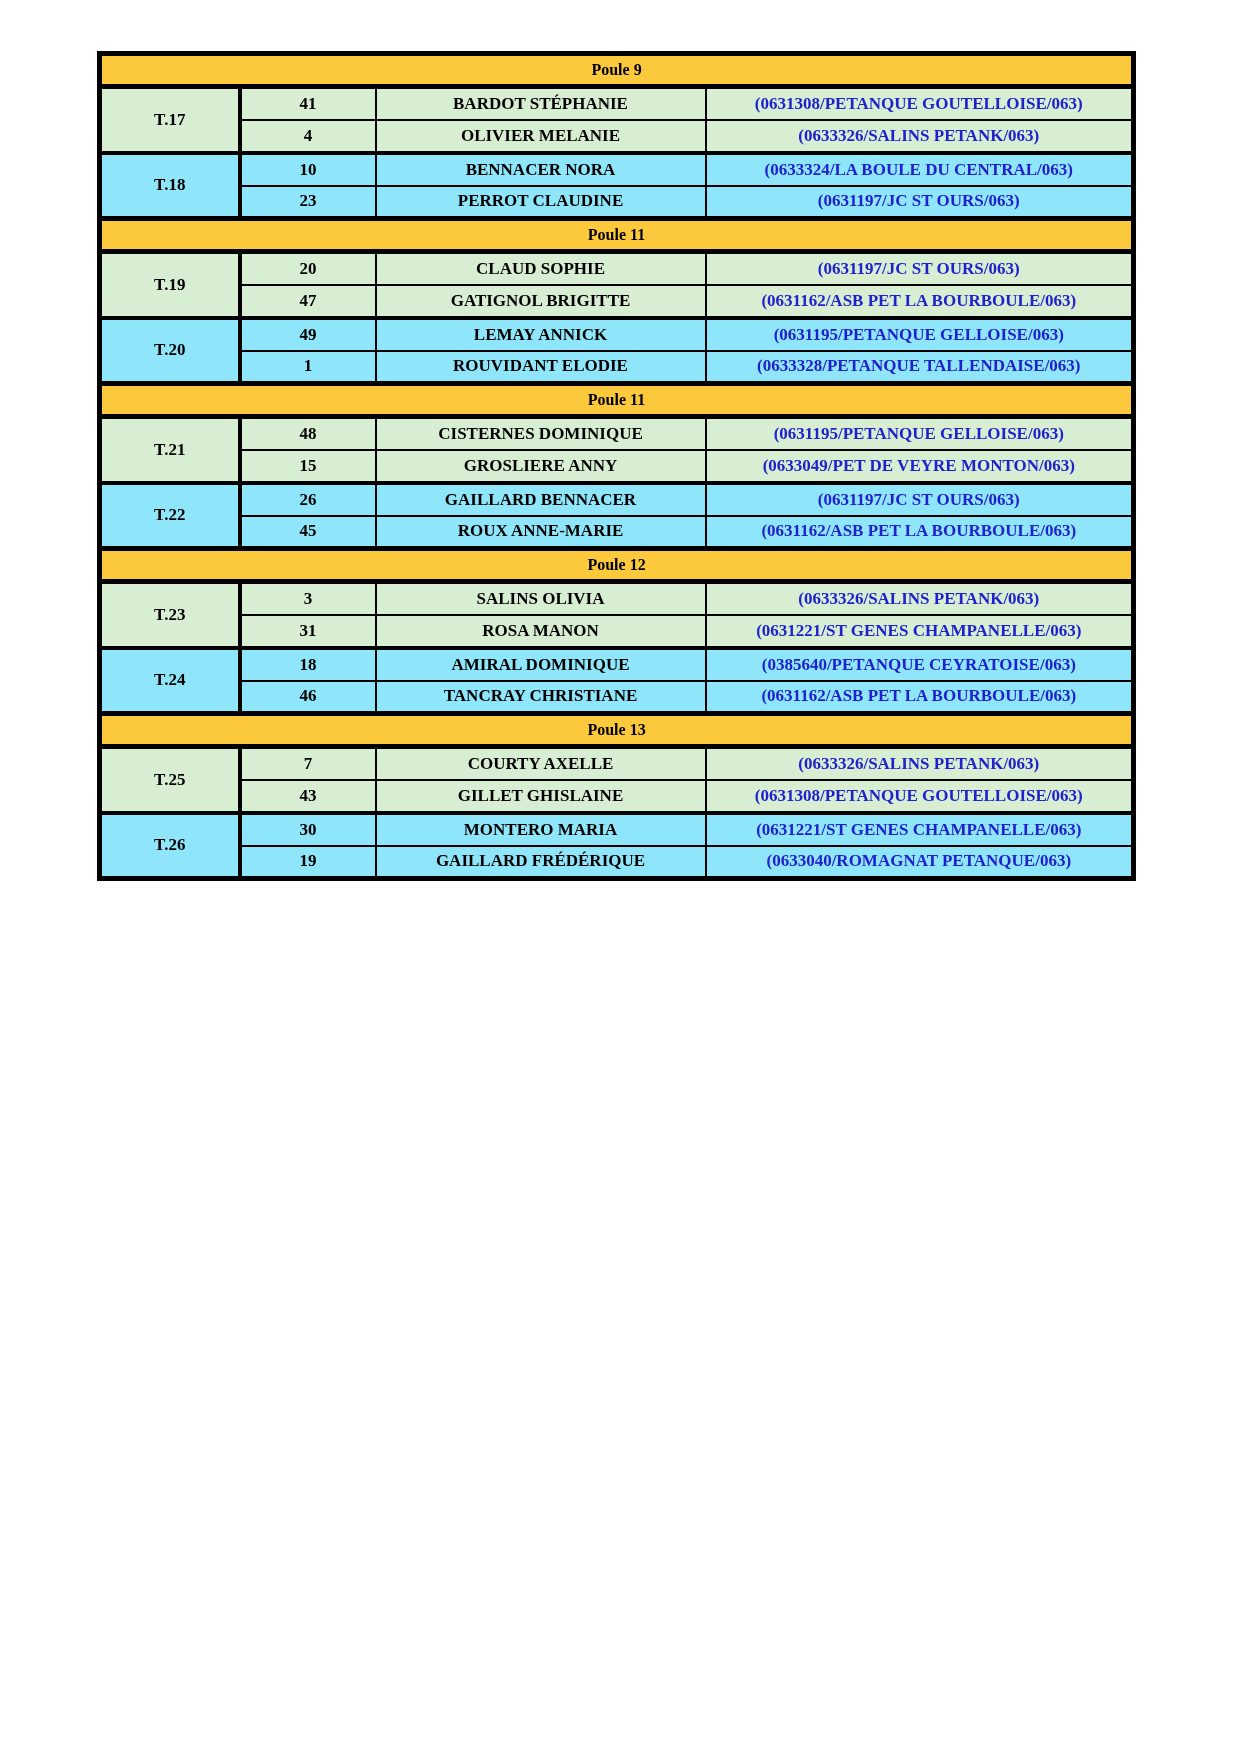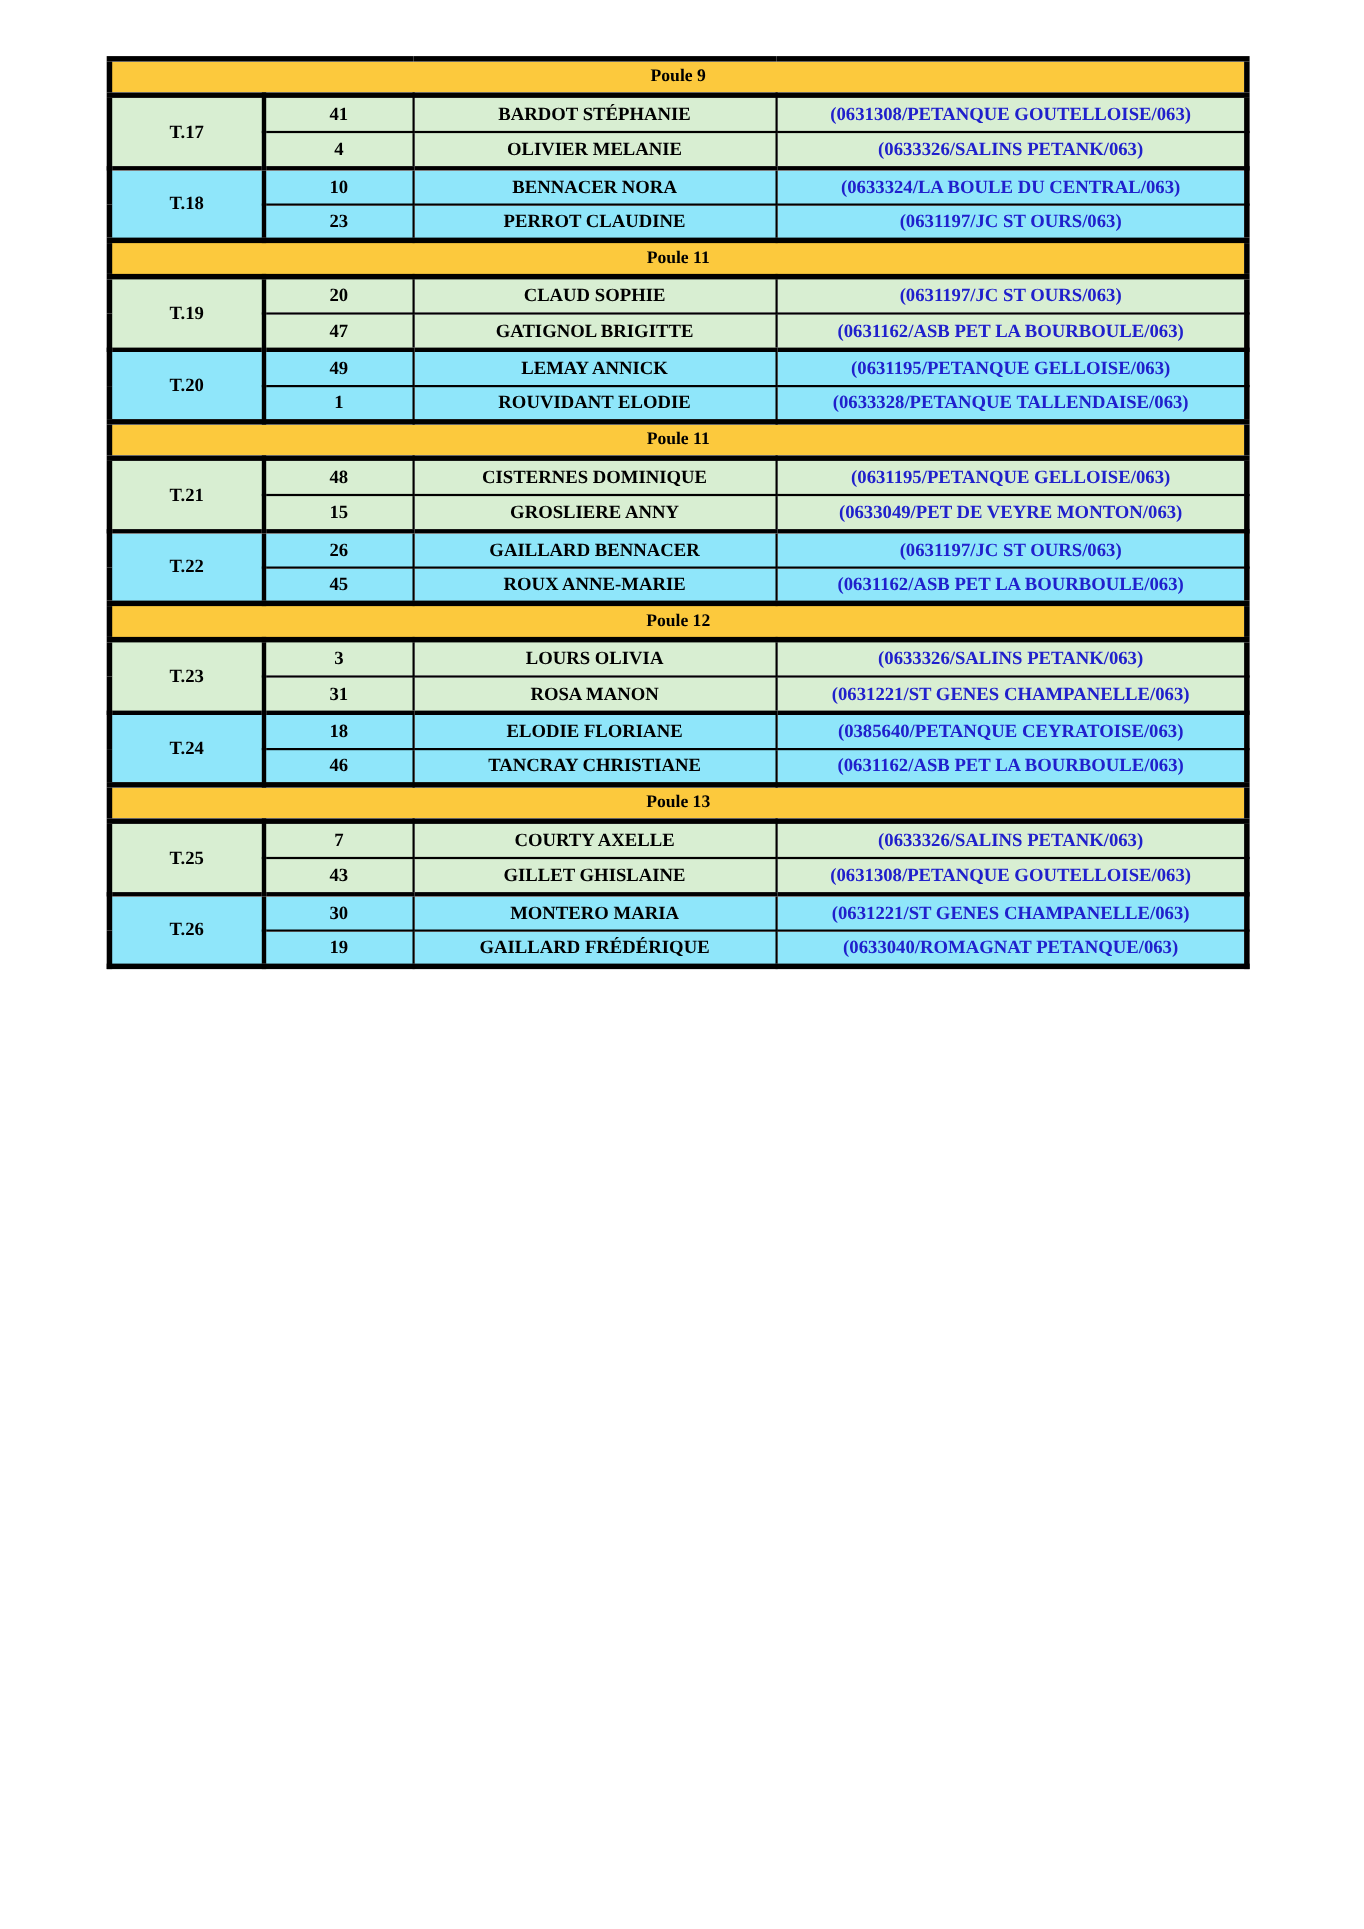--- a/index.html
+++ b/index.html
@@ -142,32 +142,32 @@
     <td class="p">ROUX ANNE-MARIE</td>
     <td class="cl">(0631162/ASB PET LA BOURBOULE/063)</td>
   </tr>
 
   <tr class="hdr-row">
     <td colspan="4">Poule 12</td>
   </tr>
   <tr class="g first row1">
     <td class="t" rowspan="2">T.23</td>
     <td class="n">3</td>
-    <td class="p">LOURS OLIVIA</td>
+    <td class="p">SALINS OLIVIA</td>
     <td class="cl">(0633326/SALINS PETANK/063)</td>
   </tr>
   <tr class="g">
     <td class="n">31</td>
     <td class="p">ROSA MANON</td>
     <td class="cl">(0631221/ST GENES CHAMPANELLE/063)</td>
   </tr>
   <tr class="c first row1">
     <td class="t" rowspan="2">T.24</td>
     <td class="n">18</td>
-    <td class="p">ELODIE FLORIANE</td>
+    <td class="p">AMIRAL DOMINIQUE</td>
     <td class="cl">(0385640/PETANQUE CEYRATOISE/063)</td>
   </tr>
   <tr class="c">
     <td class="n">46</td>
     <td class="p">TANCRAY CHRISTIANE</td>
     <td class="cl">(0631162/ASB PET LA BOURBOULE/063)</td>
   </tr>
 
   <tr class="hdr-row">
     <td colspan="4">Poule 13</td>

